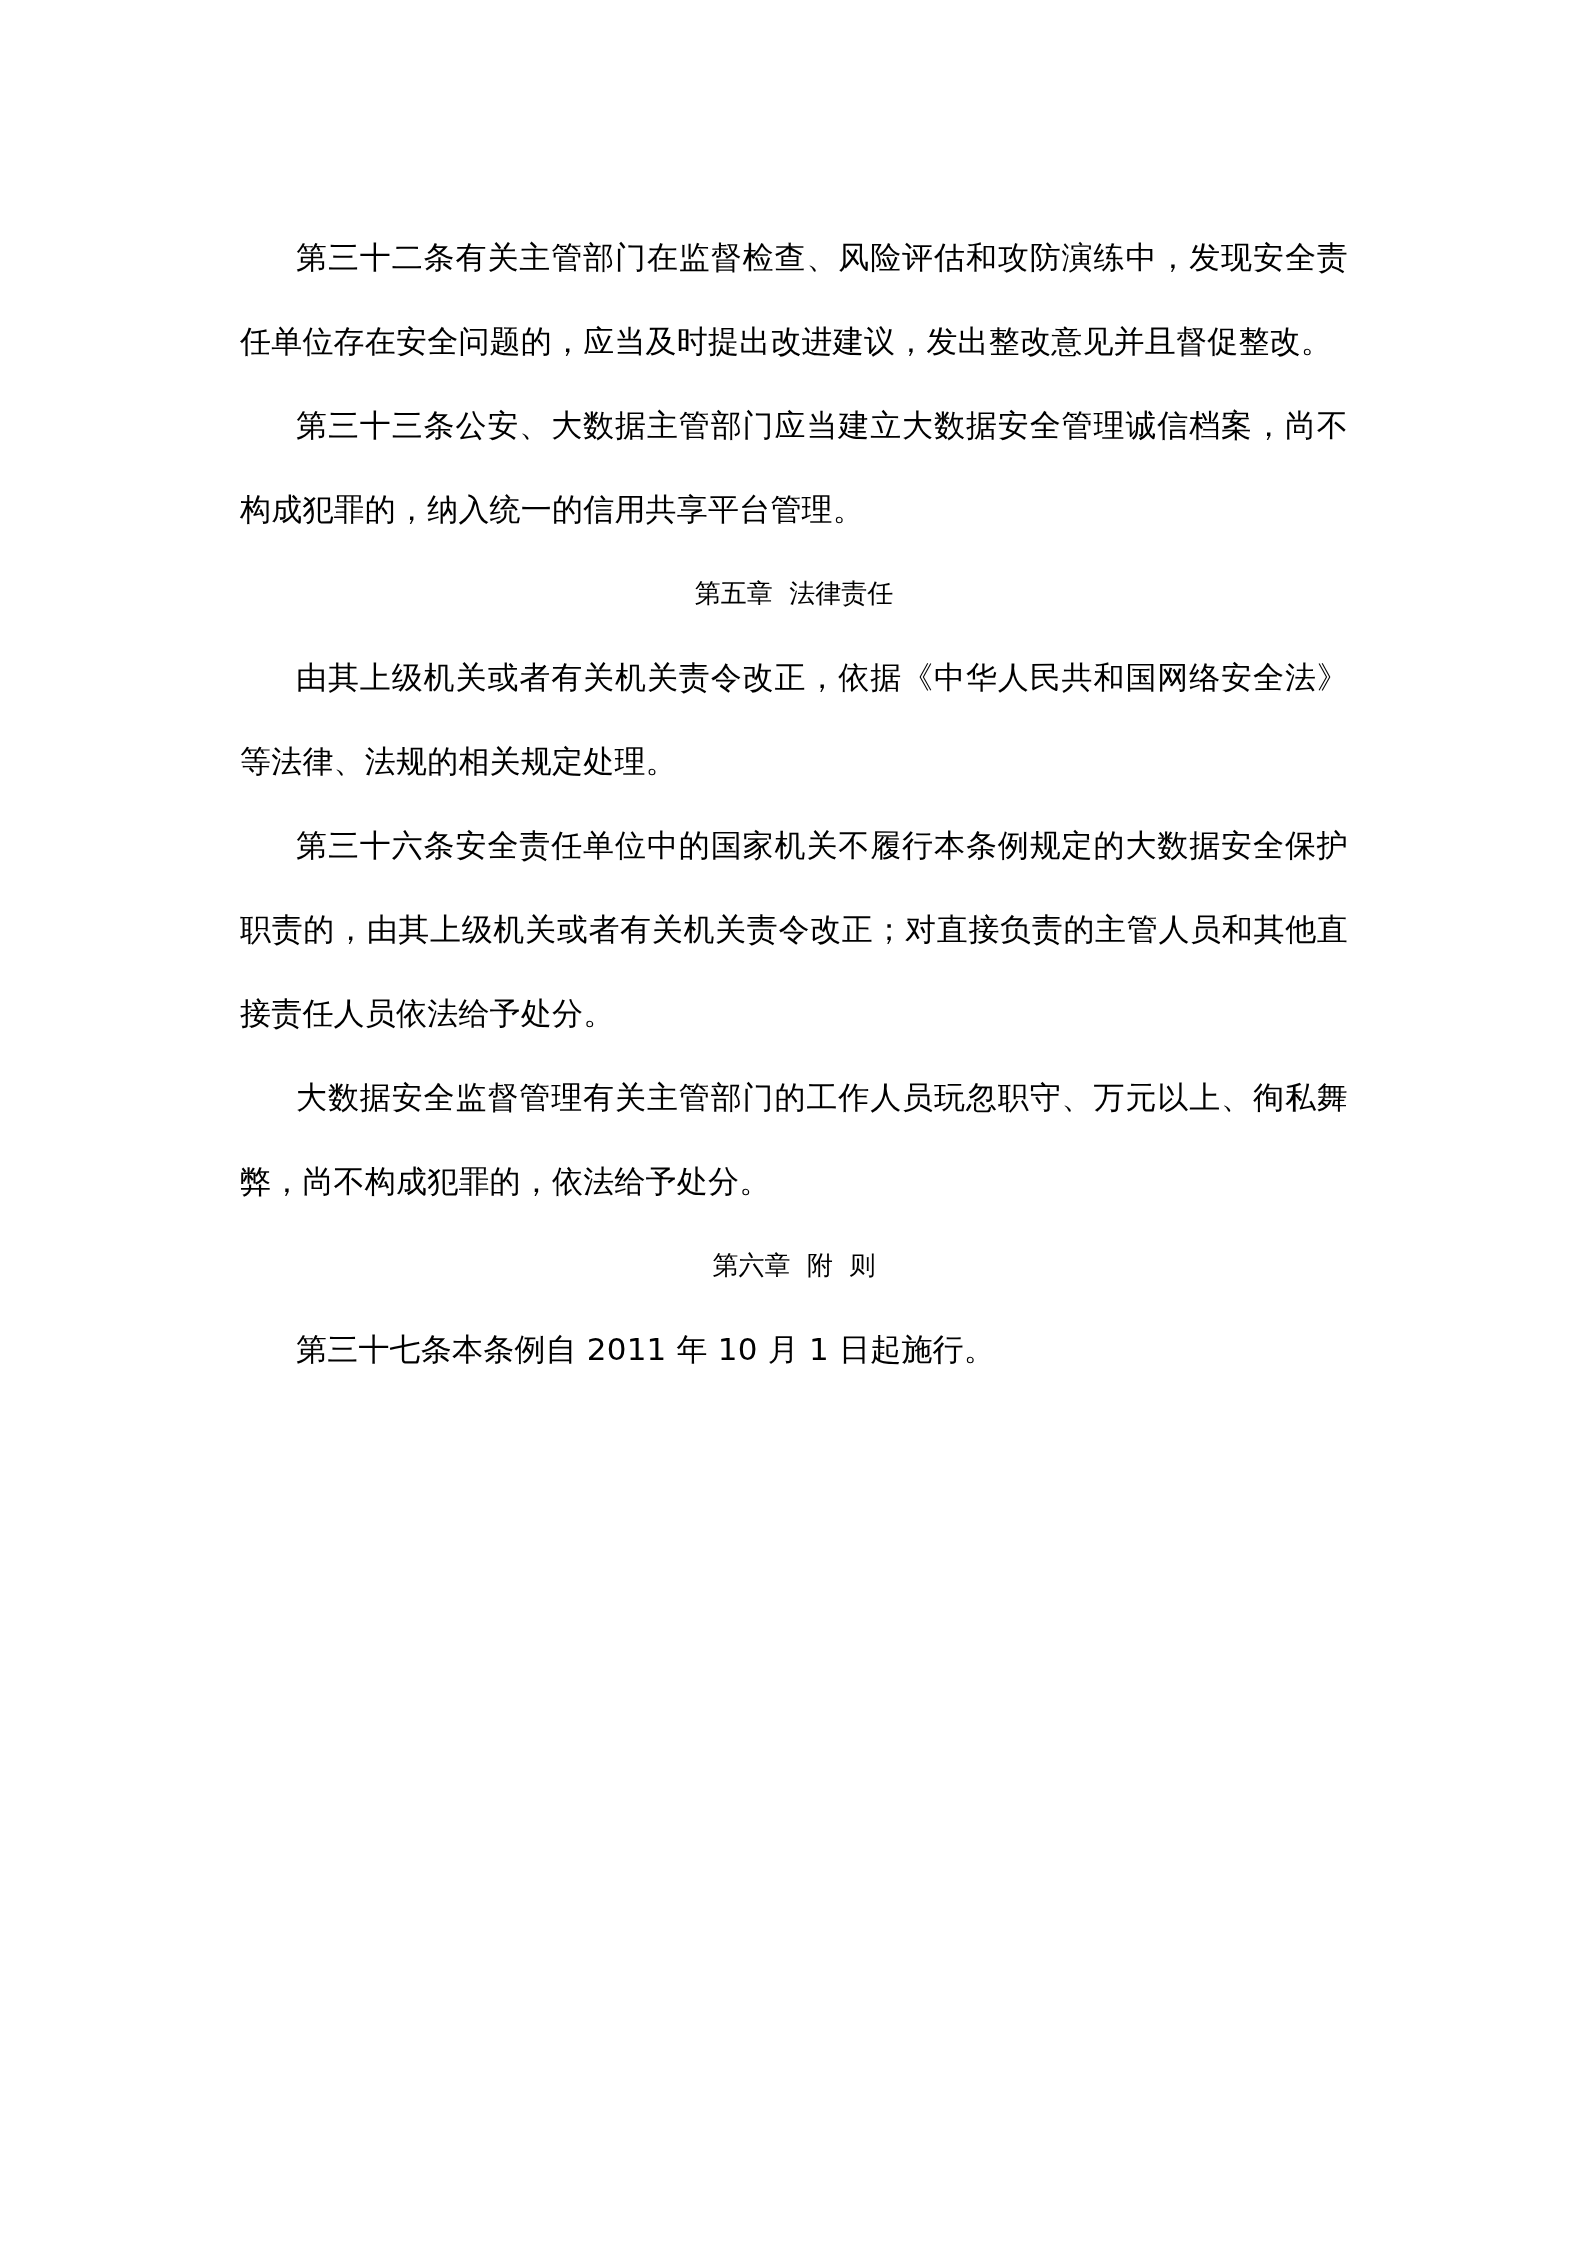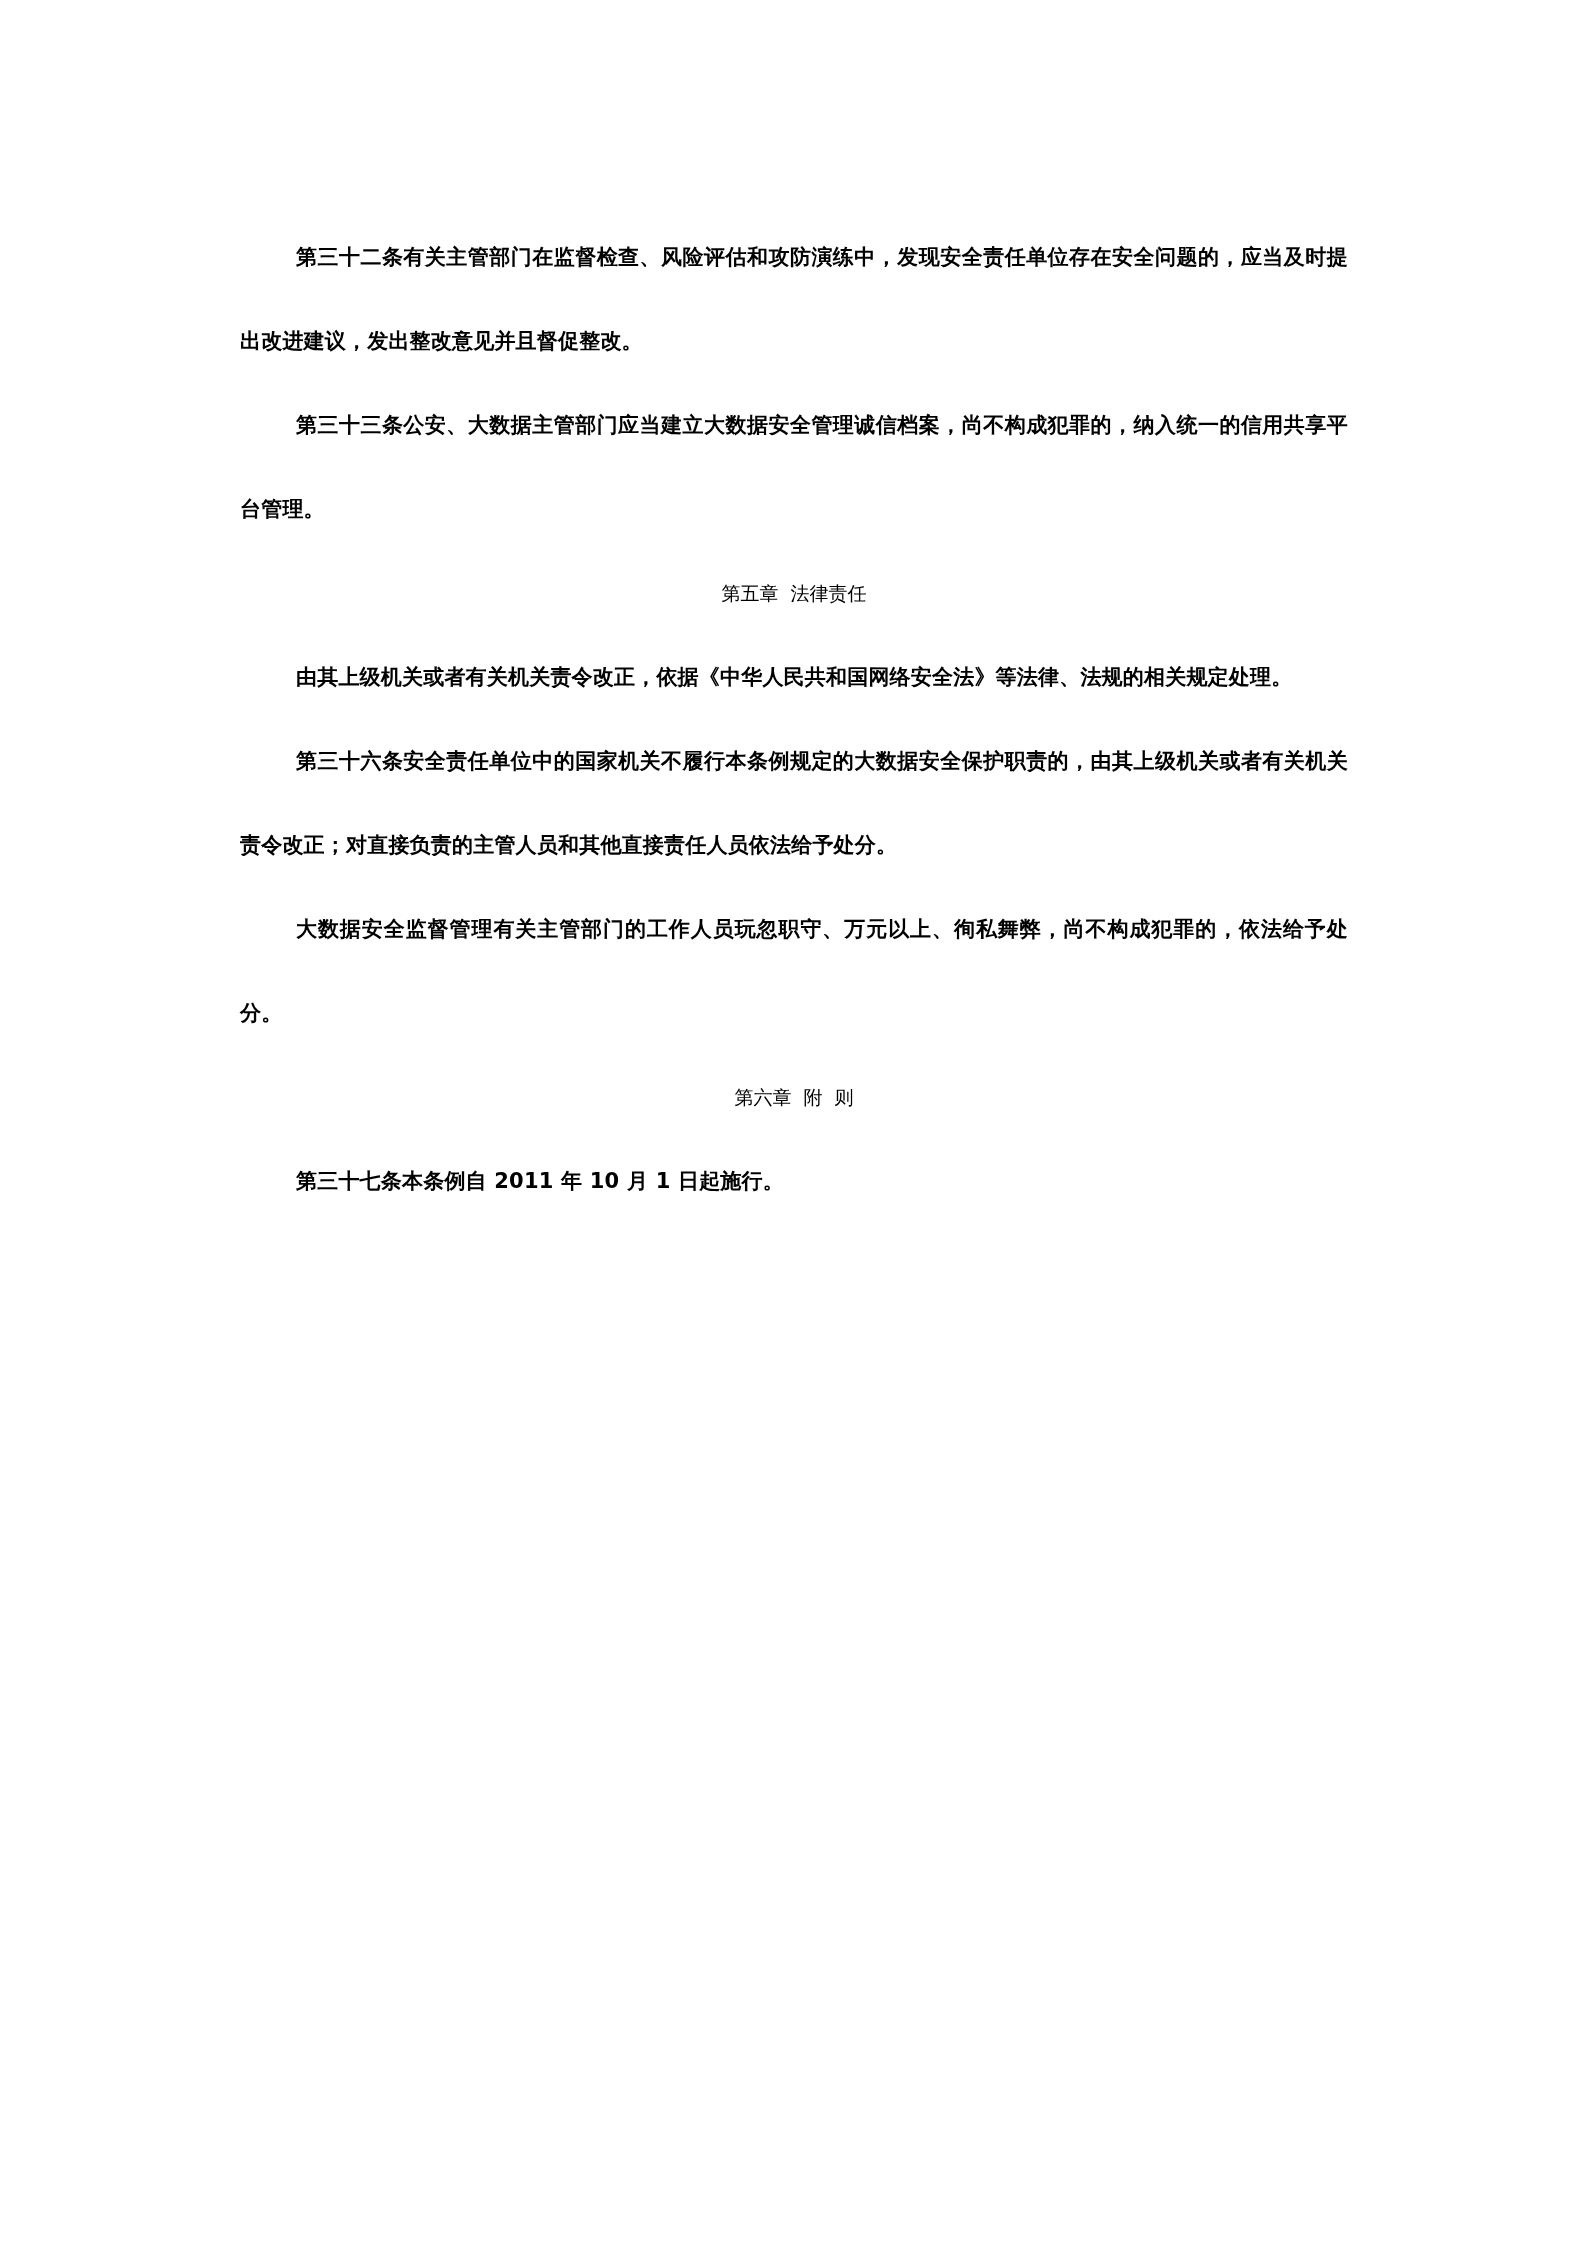--- a/index.html
+++ b/index.html
@@ -16,34 +16,33 @@
       color: #000000;
     }
     .page {
       position: absolute;
       left: 240px;
       top: 215px;
       width: 1108px;
     }
     .para {
       margin: 0;
-      font-size: 21px;
+      font-size: 31px;
       line-height: 84px;
       text-align: justify;
       text-align-last: left;
       letter-spacing: 0.2px;
       white-space: normal;
-      font-weight: bold;
     }
     .para.indent {
       text-indent: 56px;
     }
     .heading {
       margin: 0;
-      font-size: 19px;
+      font-size: 26px;
       line-height: 84px;
       text-align: center;
       white-space: pre;
     }
   </style>
 </head>
 <body>
 
 <div class="page">
   <p class="para indent">第三十二条有关主管部门在监督检查、风险评估和攻防演练中，发现安全责任单位存在安全问题的，应当及时提出改进建议，发出整改意见并且督促整改。</p>

